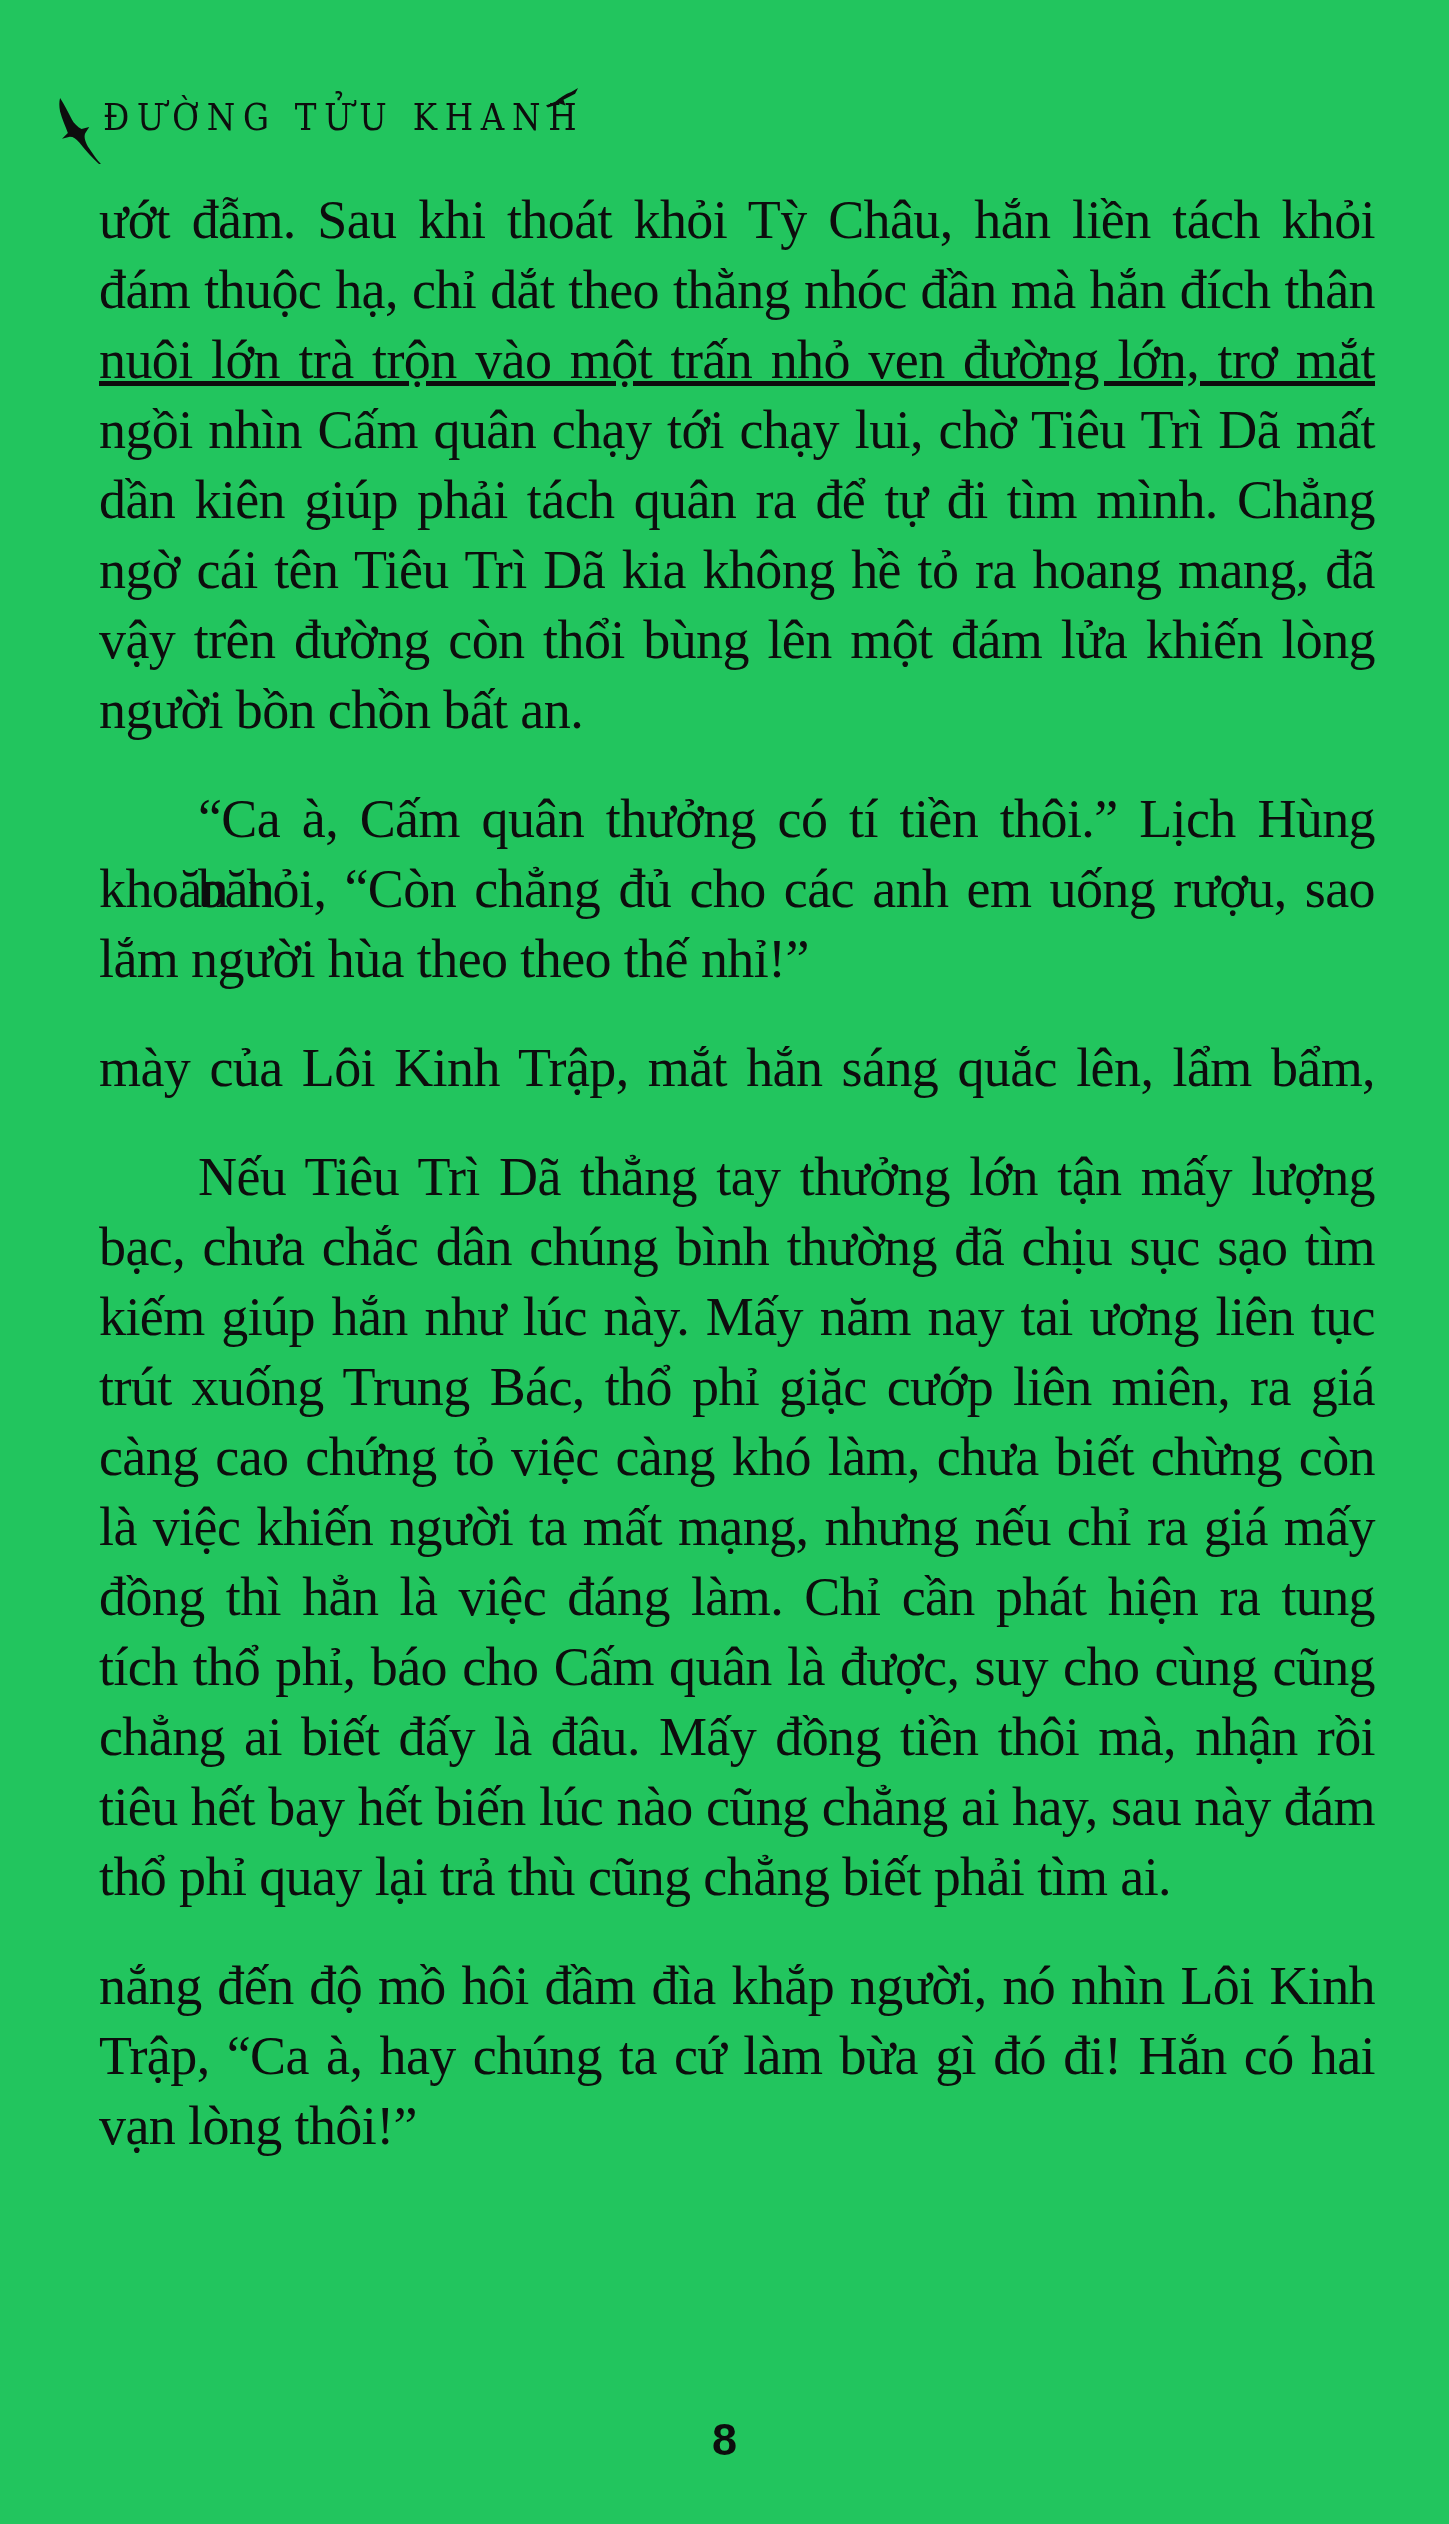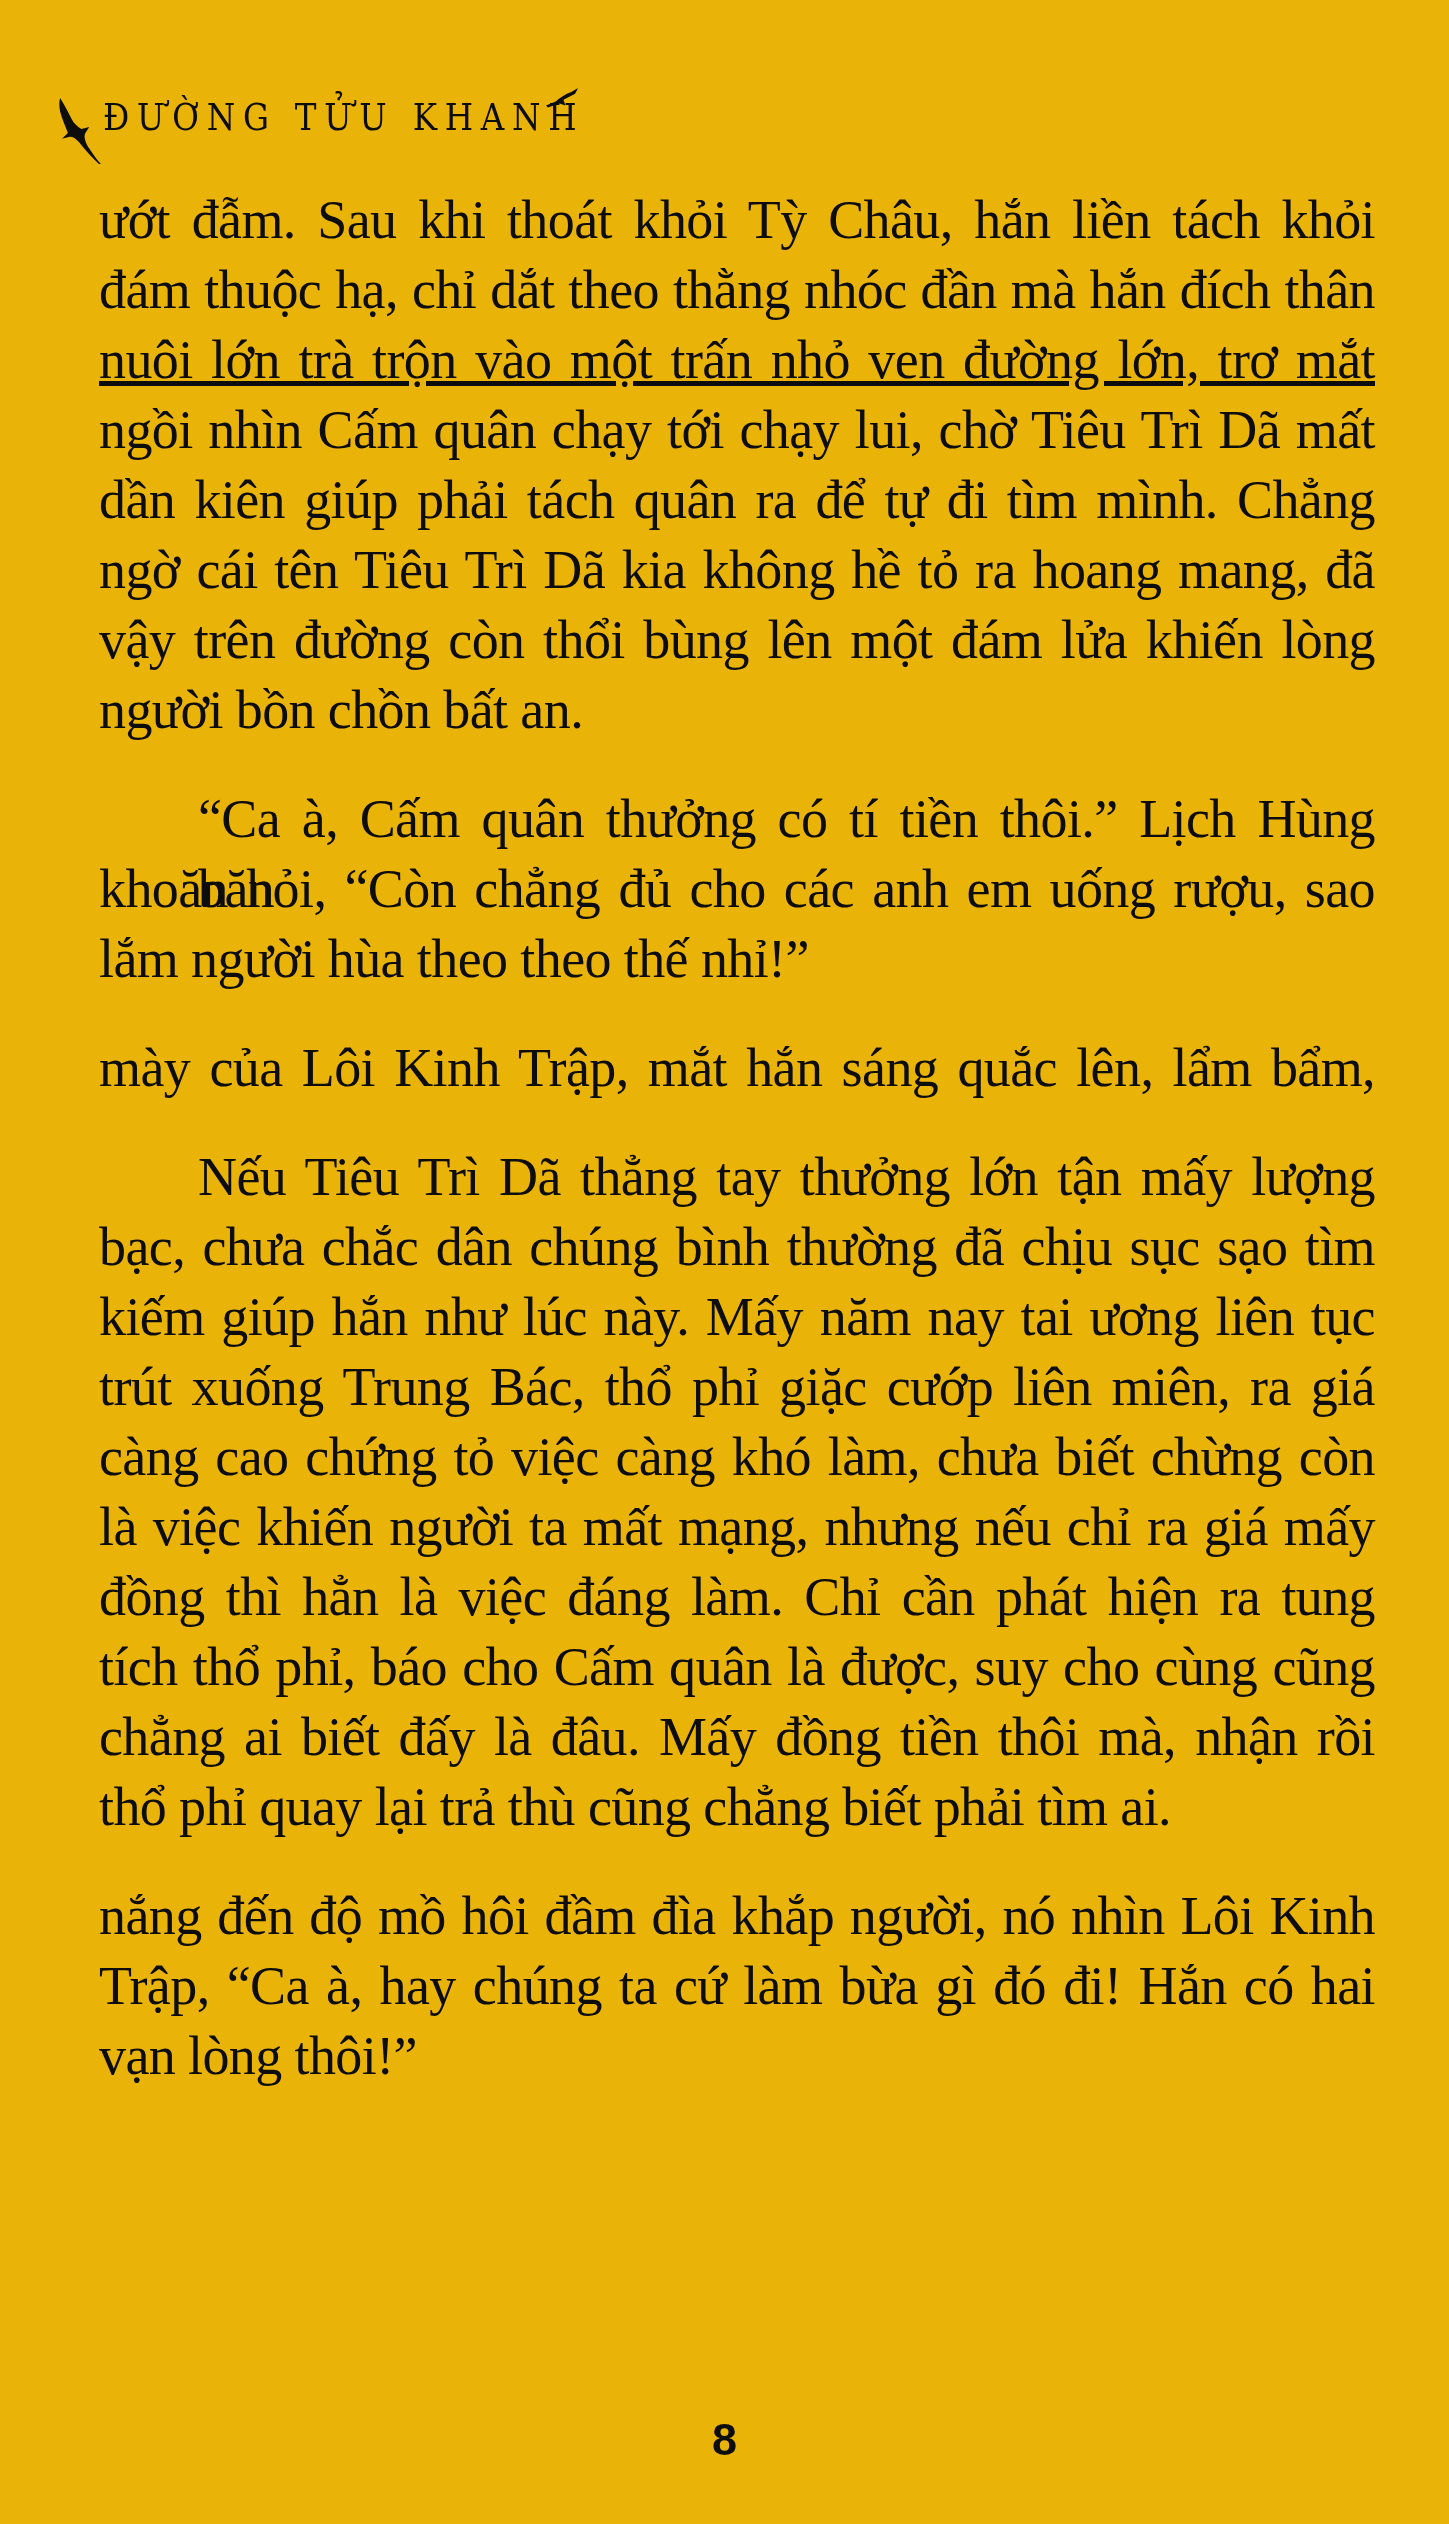--- a/index.html
+++ b/index.html
@@ -1,18 +1,18 @@
 <!DOCTYPE html>
 <html><head>
 <meta charset="utf-8">
 <style>
   html, body { margin:0; padding:0; background:#ffffff; }
   body { width:1449px; height:2525px; position:relative; overflow:hidden;
          font-family:"Liberation Serif","DejaVu Serif",serif; color:#0d0d0d; }
-  .page { position:absolute; left:0; top:0; width:1449px; height:2525px; background:#eab308; }
+  .page { position:absolute; left:0; top:0; width:1449px; height:2525px; background:#22c55e; }
 
   .running-head { position:absolute; left:56px; top:86px; height:58px; display:flex; align-items:flex-start; }
   .bird-big { width:49px; height:72px; margin-top:7.8px; margin-right:-1.9px; }
   .head-title { font-size:37px; letter-spacing:8.8px; font-weight:normal; line-height:43px; margin-top:9.7px;
                 font-family:"DejaVu Serif","Liberation Serif",serif; transform:scaleX(0.88); transform-origin:left center; }
   .bird-small { position:absolute; left:443px; top:1.9px; width:33px; height:21.4px; }
 
   .body { position:absolute; left:99px; top:175px; width:1276px; }
   .para { margin:10px 0 39px 0; }
   .line { display:block; font-size:54px; line-height:70px; height:70px; white-space:nowrap;
@@ -67,20 +67,21 @@
     <div class="para">
       <span class="line indent" style="white-space: normal;">Nếu Tiêu Trì Dã thẳng tay thưởng lớn tận mấy lượng</span>
       <span class="line" style="white-space: normal;">bạc, chưa chắc dân chúng bình thường đã chịu sục sạo tìm</span>
       <span class="line" style="white-space: normal;">kiếm giúp hắn như lúc này. Mấy năm nay tai ương liên tục</span>
       <span class="line" style="white-space: normal;">trút xuống Trung Bác, thổ phỉ giặc cướp liên miên, ra giá</span>
       <span class="line" style="white-space: normal;">càng cao chứng tỏ việc càng khó làm, chưa biết chừng còn</span>
       <span class="line" style="white-space: normal;">là việc khiến người ta mất mạng, nhưng nếu chỉ ra giá mấy</span>
       <span class="line" style="white-space: normal;">đồng thì hẳn là việc đáng làm. Chỉ cần phát hiện ra tung</span>
       <span class="line" style="white-space: normal;">tích thổ phỉ, báo cho Cấm quân là được, suy cho cùng cũng</span>
       <span class="line" style="white-space: normal;">chẳng ai biết đấy là đâu. Mấy đồng tiền thôi mà, nhận rồi</span>
+      <span class="line" style="white-space: normal;">tiêu hết bay hết biến lúc nào cũng chẳng ai hay, sau này đám</span>
       <span class="line last" style="white-space: normal;">thổ phỉ quay lại trả thù cũng chẳng biết phải tìm ai.</span>
     </div>
 
     <div class="para">
       <span class="line" style="white-space: normal;">nắng đến độ mồ hôi đầm đìa khắp người, nó nhìn Lôi Kinh</span>
       <span class="line" style="white-space: normal;">Trập, “Ca à, hay chúng ta cứ làm bừa gì đó đi! Hắn có hai</span>
       <span class="line last" style="white-space: normal;">vạn lòng thôi!”</span>
     </div>
   </div>
 

